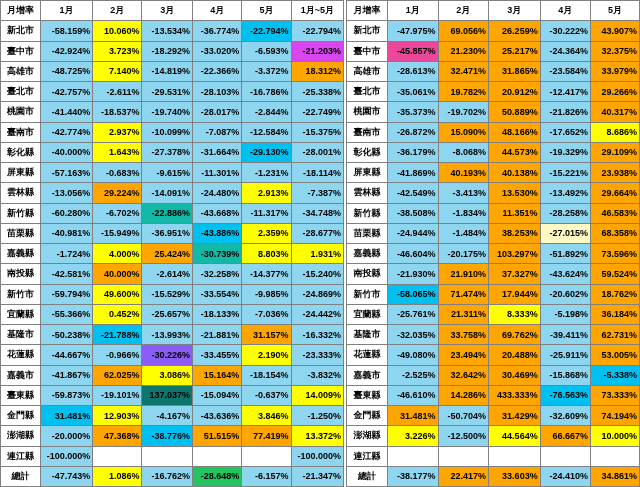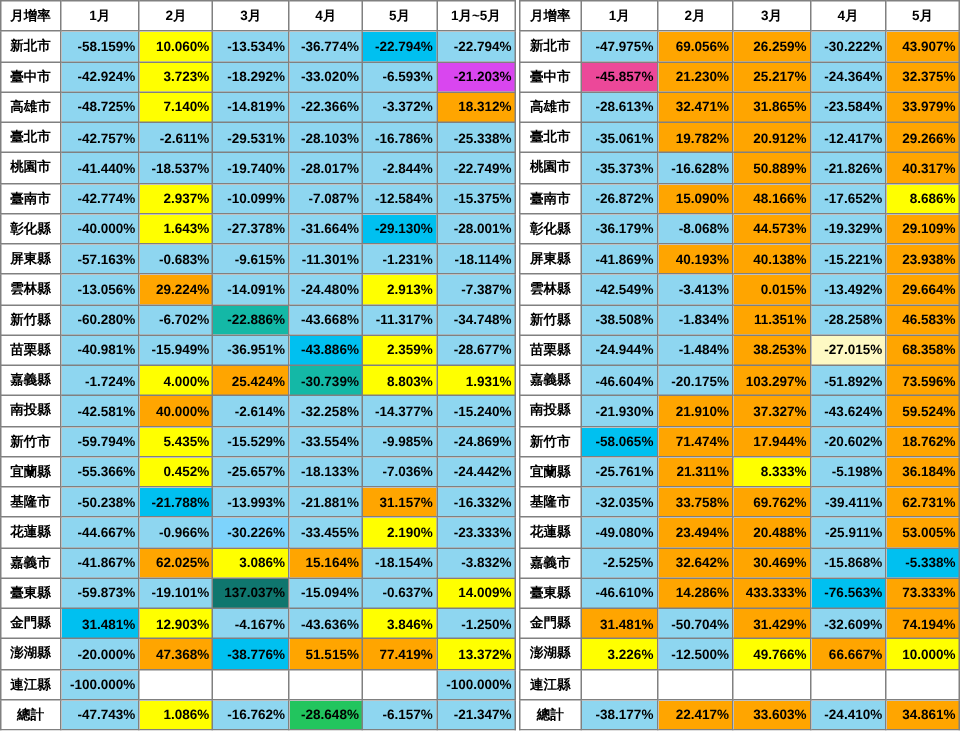--- a/index.html
+++ b/index.html
@@ -157,21 +157,21 @@
           <td class="num" style="background:#8ed6f0">-42.581%</td>
           <td class="num" style="background:#ffa500">40.000%</td>
           <td class="num" style="background:#8ed6f0">-2.614%</td>
           <td class="num" style="background:#8ed6f0">-32.258%</td>
           <td class="num" style="background:#8ed6f0">-14.377%</td>
           <td class="num" style="background:#8ed6f0">-15.240%</td>
         </tr>
         <tr>
           <td class="lbl">新竹市</td>
           <td class="num" style="background:#8ed6f0">-59.794%</td>
-          <td class="num" style="background:#ffff00">5.435%</td>
+          <td class="num" style="background:#ffff00">49.600%</td>
           <td class="num" style="background:#8ed6f0">-15.529%</td>
           <td class="num" style="background:#8ed6f0">-33.554%</td>
           <td class="num" style="background:#8ed6f0">-9.985%</td>
           <td class="num" style="background:#8ed6f0">-24.869%</td>
         </tr>
         <tr>
           <td class="lbl">宜蘭縣</td>
           <td class="num" style="background:#8ed6f0">-55.366%</td>
           <td class="num" style="background:#ffff00">0.452%</td>
           <td class="num" style="background:#8ed6f0">-25.657%</td>
@@ -185,21 +185,21 @@
           <td class="num" style="background:#00c0f0">-21.788%</td>
           <td class="num" style="background:#8ed6f0">-13.993%</td>
           <td class="num" style="background:#8ed6f0">-21.881%</td>
           <td class="num" style="background:#ffa500">31.157%</td>
           <td class="num" style="background:#8ed6f0">-16.332%</td>
         </tr>
         <tr>
           <td class="lbl">花蓮縣</td>
           <td class="num" style="background:#8ed6f0">-44.667%</td>
           <td class="num" style="background:#8ed6f0">-0.966%</td>
-          <td class="num" style="background:#7dd3fc">-30.226%</td>
+          <td class="num" style="background:#8b5cf6">-30.226%</td>
           <td class="num" style="background:#8ed6f0">-33.455%</td>
           <td class="num" style="background:#ffff00">2.190%</td>
           <td class="num" style="background:#8ed6f0">-23.333%</td>
         </tr>
         <tr>
           <td class="lbl">嘉義市</td>
           <td class="num" style="background:#8ed6f0">-41.867%</td>
           <td class="num" style="background:#ffa500">62.025%</td>
           <td class="num" style="background:#ffff00">3.086%</td>
           <td class="num" style="background:#ffa500">15.164%</td>
@@ -292,21 +292,21 @@
           <td class="lbl">臺北市</td>
           <td class="num" style="background:#8ed6f0">-35.061%</td>
           <td class="num" style="background:#ffa500">19.782%</td>
           <td class="num" style="background:#ffa500">20.912%</td>
           <td class="num" style="background:#8ed6f0">-12.417%</td>
           <td class="num" style="background:#ffa500">29.266%</td>
         </tr>
         <tr>
           <td class="lbl">桃園市</td>
           <td class="num" style="background:#8ed6f0">-35.373%</td>
-          <td class="num" style="background:#8ed6f0">-16.628%</td>
+          <td class="num" style="background:#8ed6f0">-19.702%</td>
           <td class="num" style="background:#ffa500">50.889%</td>
           <td class="num" style="background:#8ed6f0">-21.826%</td>
           <td class="num" style="background:#ffa500">40.317%</td>
         </tr>
         <tr>
           <td class="lbl">臺南市</td>
           <td class="num" style="background:#8ed6f0">-26.872%</td>
           <td class="num" style="background:#ffa500">15.090%</td>
           <td class="num" style="background:#ffa500">48.166%</td>
           <td class="num" style="background:#8ed6f0">-17.652%</td>
@@ -325,21 +325,21 @@
           <td class="num" style="background:#8ed6f0">-41.869%</td>
           <td class="num" style="background:#ffa500">40.193%</td>
           <td class="num" style="background:#ffa500">40.138%</td>
           <td class="num" style="background:#8ed6f0">-15.221%</td>
           <td class="num" style="background:#ffa500">23.938%</td>
         </tr>
         <tr>
           <td class="lbl">雲林縣</td>
           <td class="num" style="background:#8ed6f0">-42.549%</td>
           <td class="num" style="background:#8ed6f0">-3.413%</td>
-          <td class="num" style="background:#ffa500">0.015%</td>
+          <td class="num" style="background:#ffa500">13.530%</td>
           <td class="num" style="background:#8ed6f0">-13.492%</td>
           <td class="num" style="background:#ffa500">29.664%</td>
         </tr>
         <tr>
           <td class="lbl">新竹縣</td>
           <td class="num" style="background:#8ed6f0">-38.508%</td>
           <td class="num" style="background:#8ed6f0">-1.834%</td>
           <td class="num" style="background:#ffa500">11.351%</td>
           <td class="num" style="background:#8ed6f0">-28.258%</td>
           <td class="num" style="background:#ffa500">46.583%</td>
@@ -421,21 +421,21 @@
           <td class="num" style="background:#ffa500">31.481%</td>
           <td class="num" style="background:#8ed6f0">-50.704%</td>
           <td class="num" style="background:#ffa500">31.429%</td>
           <td class="num" style="background:#8ed6f0">-32.609%</td>
           <td class="num" style="background:#ffa500">74.194%</td>
         </tr>
         <tr>
           <td class="lbl">澎湖縣</td>
           <td class="num" style="background:#ffff00">3.226%</td>
           <td class="num" style="background:#8ed6f0">-12.500%</td>
-          <td class="num" style="background:#ffff00">49.766%</td>
+          <td class="num" style="background:#ffff00">44.564%</td>
           <td class="num" style="background:#ffa500">66.667%</td>
           <td class="num" style="background:#ffff00">10.000%</td>
         </tr>
         <tr>
           <td class="lbl">連江縣</td>
           <td class="num" style="background:#ffffff"></td>
           <td class="num" style="background:#ffffff"></td>
           <td class="num" style="background:#ffffff"></td>
           <td class="num" style="background:#ffffff"></td>
           <td class="num" style="background:#ffffff"></td>

